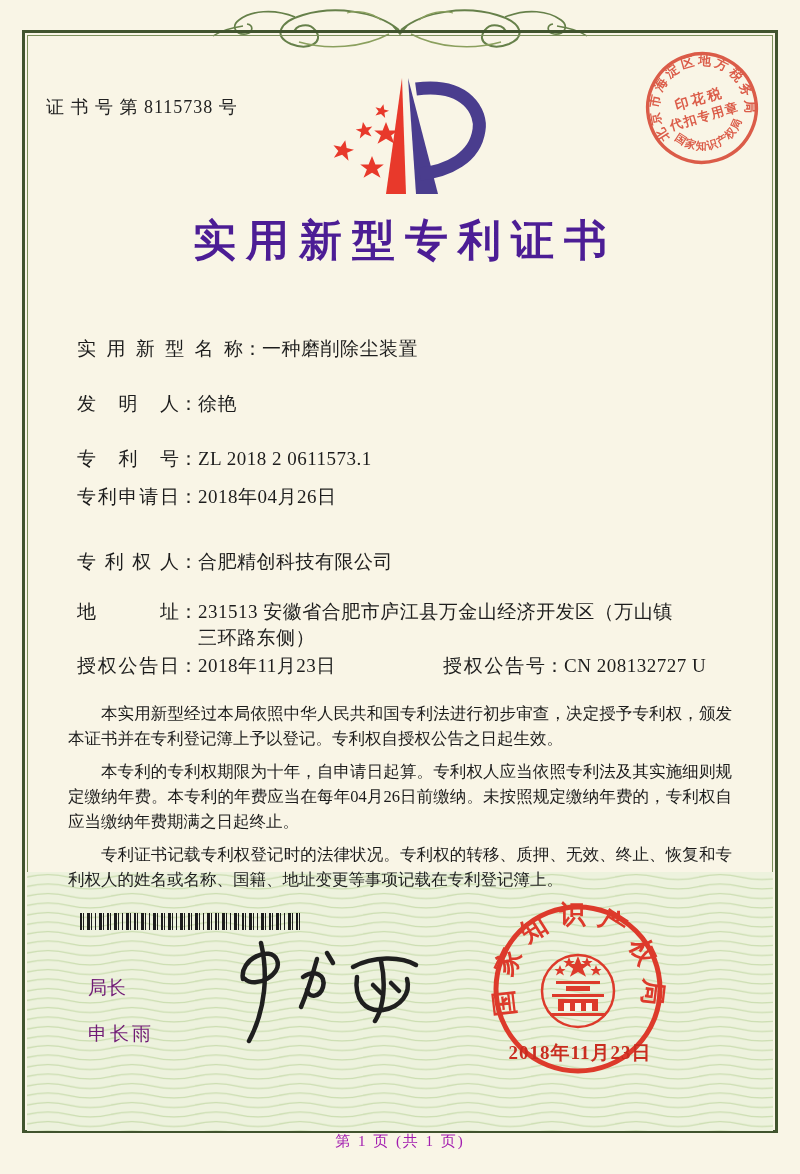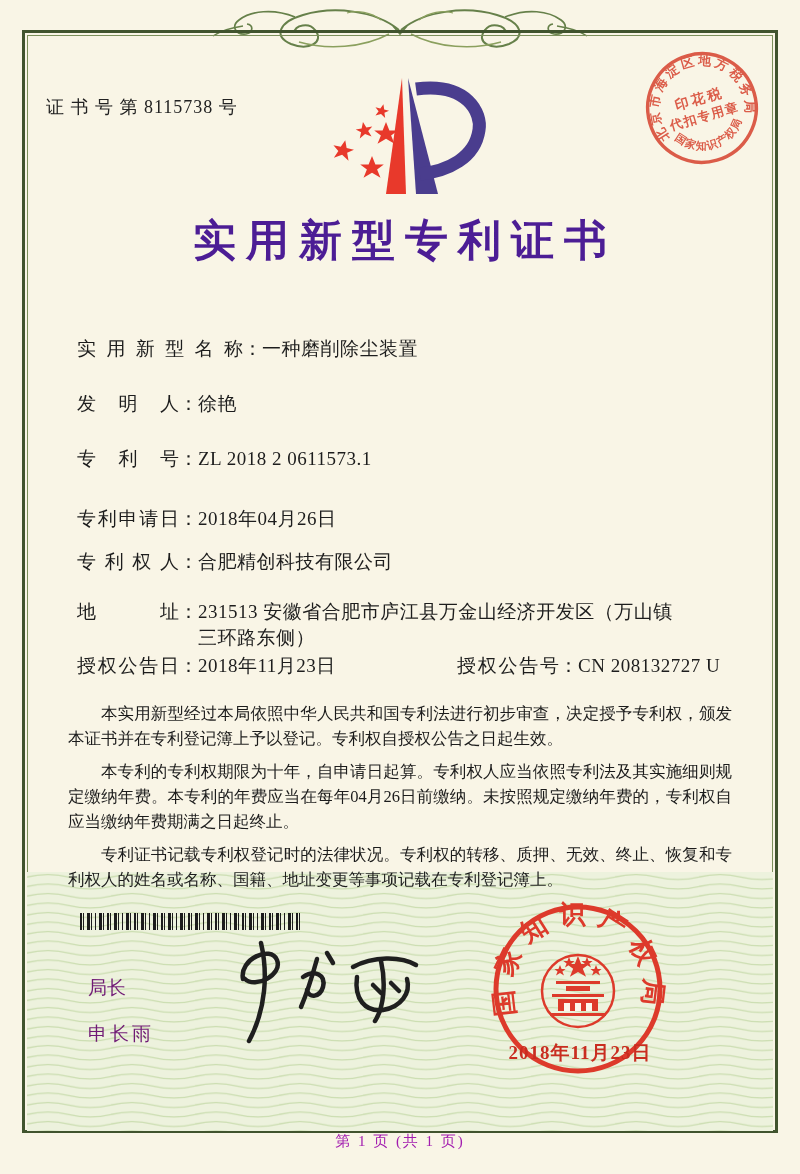--- a/index.html
+++ b/index.html
@@ -42,21 +42,21 @@
   .fields{position:absolute;left:0;top:0;width:100%;font-size:19px;}
   .frow{position:absolute;left:77px;white-space:nowrap;}
   .lbl{
     display:inline-block;width:102px;vertical-align:bottom;
     text-align:justify;text-align-last:justify;
   }
   .lbl.wide{width:166px;}
   .colon{display:inline-block;width:19px;}
   .fval{letter-spacing:.5px;}
   .addr-l2{display:block;margin-left:121px;margin-top:0;}
-  .frow.right-col{left:457px;}
+  .frow.right-col{left:443px;}
   .body-text{
     position:absolute;left:60px;top:693px;width:680px;
     font-size:16.5px;line-height:25px;text-align:justify;
     color:#1c1c1c;
   }
   .body-text p{margin:8px;text-indent:2em;}
   .barcode{
     position:absolute;left:80px;top:913px;width:222px;height:17px;
     background:repeating-linear-gradient(90deg,
       #1c1c1c 0 2px,transparent 2px 3px,#1c1c1c 3px 4px,transparent 4px 7px,
@@ -154,21 +154,21 @@
   <div class="fields">
     <div class="frow" style="top:336px">
       <span class="lbl wide">实用新型名称</span><span class="colon">：</span><span class="fval">一种磨削除尘装置</span>
     </div>
     <div class="frow" style="top:391px">
       <span class="lbl">发明人</span><span class="colon">：</span><span class="fval">徐艳</span>
     </div>
     <div class="frow" style="top:446px">
       <span class="lbl">专利号</span><span class="colon">：</span><span class="fval">ZL 2018 2 0611573.1</span>
     </div>
-    <div class="frow" style="top:506px">
+    <div class="frow" style="top:484px">
       <span class="lbl">专利申请日</span><span class="colon">：</span><span class="fval">2018年04月26日</span>
     </div>
     <div class="frow" style="top:549px">
       <span class="lbl">专利权人</span><span class="colon">：</span><span class="fval">合肥精创科技有限公司</span>
     </div>
     <div class="frow" style="top:599px">
       <span class="lbl">地址</span><span class="colon">：</span><span class="fval">231513 安徽省合肥市庐江县万金山经济开发区（万山镇</span>
       <span class="fval addr-l2">三环路东侧）</span>
     </div>
     <div class="frow" style="top:653px">

